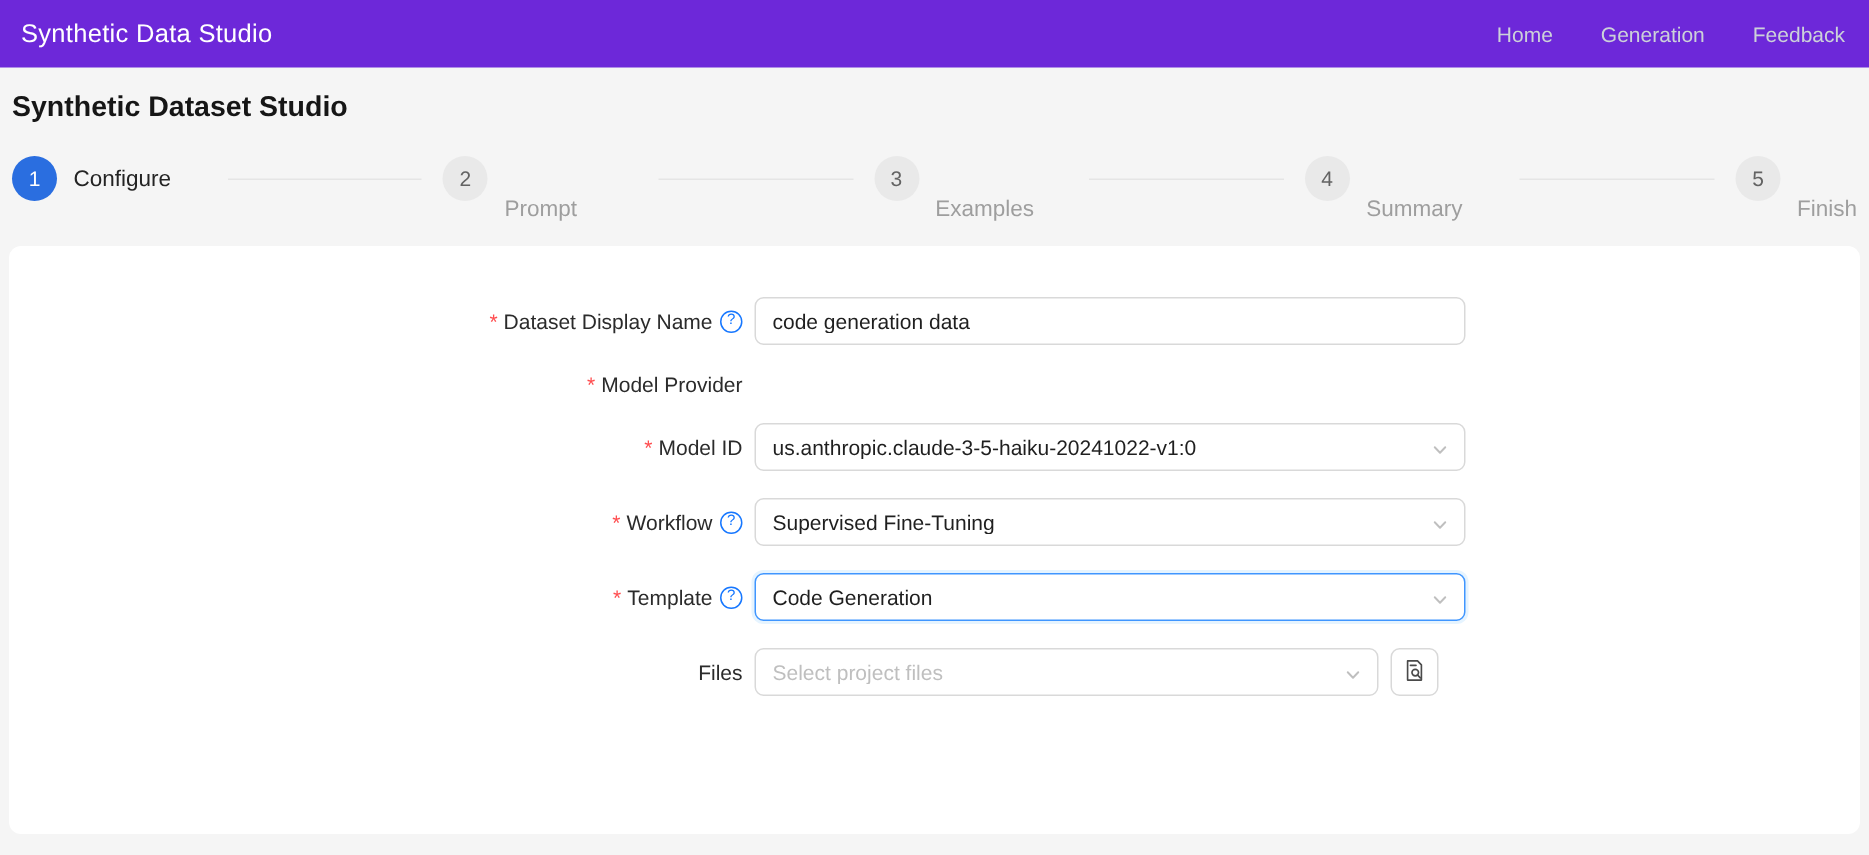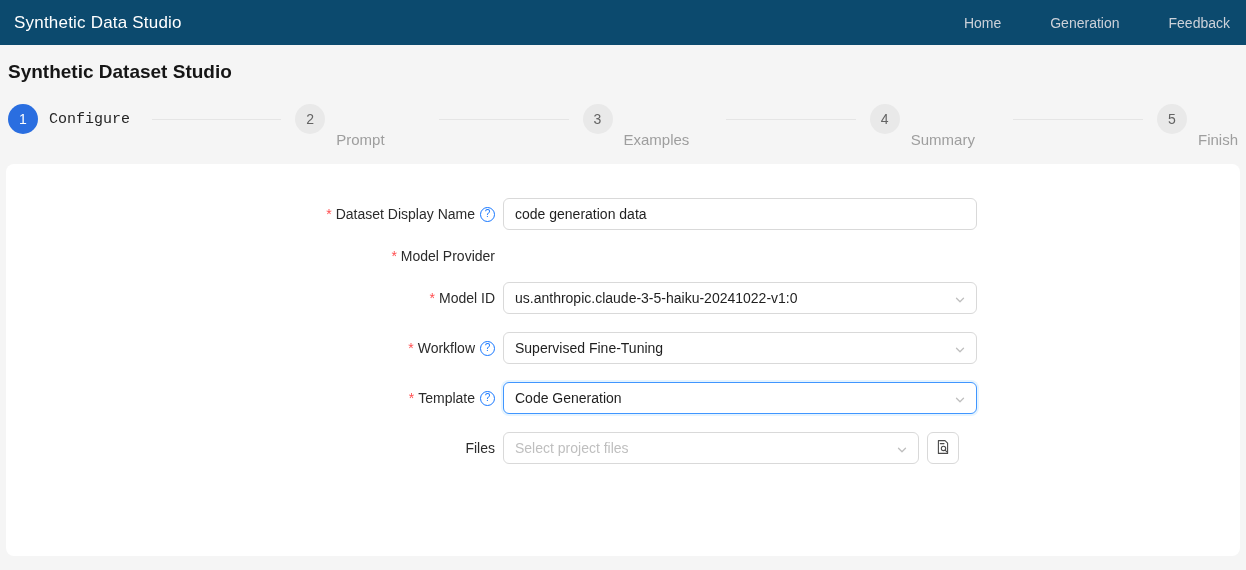--- a/index.html
+++ b/index.html
@@ -8,26 +8,26 @@
     width: 1246px; height: 570px;
     background: #f5f5f5;
     font-family: "Liberation Sans", sans-serif;
     overflow: hidden;
     position: relative;
   }
 
   
   .navbar {
     height: 45px;
-    background: #0c4a6e;
+    background: #6d28d9;
     display: flex; align-items: center; justify-content: space-between;
     padding: 0 16px 0 14px;
   }
   .brand { color: #ffffff; font-size: 17px; letter-spacing: .2px; }
-  .nav-links { display: flex; gap: 49px; }
+  .nav-links { display: flex; gap: 32px; }
   .nav-link { color: #ccd1d9; font-size: 14px; text-decoration: none; cursor: pointer; }
 
   
   .page-title {
     margin: 15px 0 0 8px;
     font-size: 19px; line-height: 24px;
     font-weight: bold; color: #161616;
   }
 
   
@@ -40,21 +40,21 @@
   .step:last-child { flex: 0 0 auto; }
   .step-circle {
     flex: 0 0 auto;
     width: 30px; height: 30px; border-radius: 50%;
     display: flex; align-items: center; justify-content: center;
     font-size: 14px;
   }
   .step.active .step-circle { background: #2a6ee0; color: #ffffff; }
   .step.wait   .step-circle { background: #e9e9e9; color: #636363; }
   .step-label { margin-left: 11px; font-size: 15px; white-space: nowrap; }
-  .step.active .step-label { color: #242424; font-family: Liberation Mono, monospace; }
+  .step.active .step-label { color: #242424; }
   .step.wait   .step-label { color: #9e9e9e; margin-top: 40px; }
   .step-line { flex: 1 1 auto; height: 1px; background: #e5e5e5; margin: 0 14px; }
 
   
   .card {
     margin: 30px 6px 0 6px;
     height: 392px;
     background: #ffffff;
     border-radius: 8px;
     padding-top: 34px;

